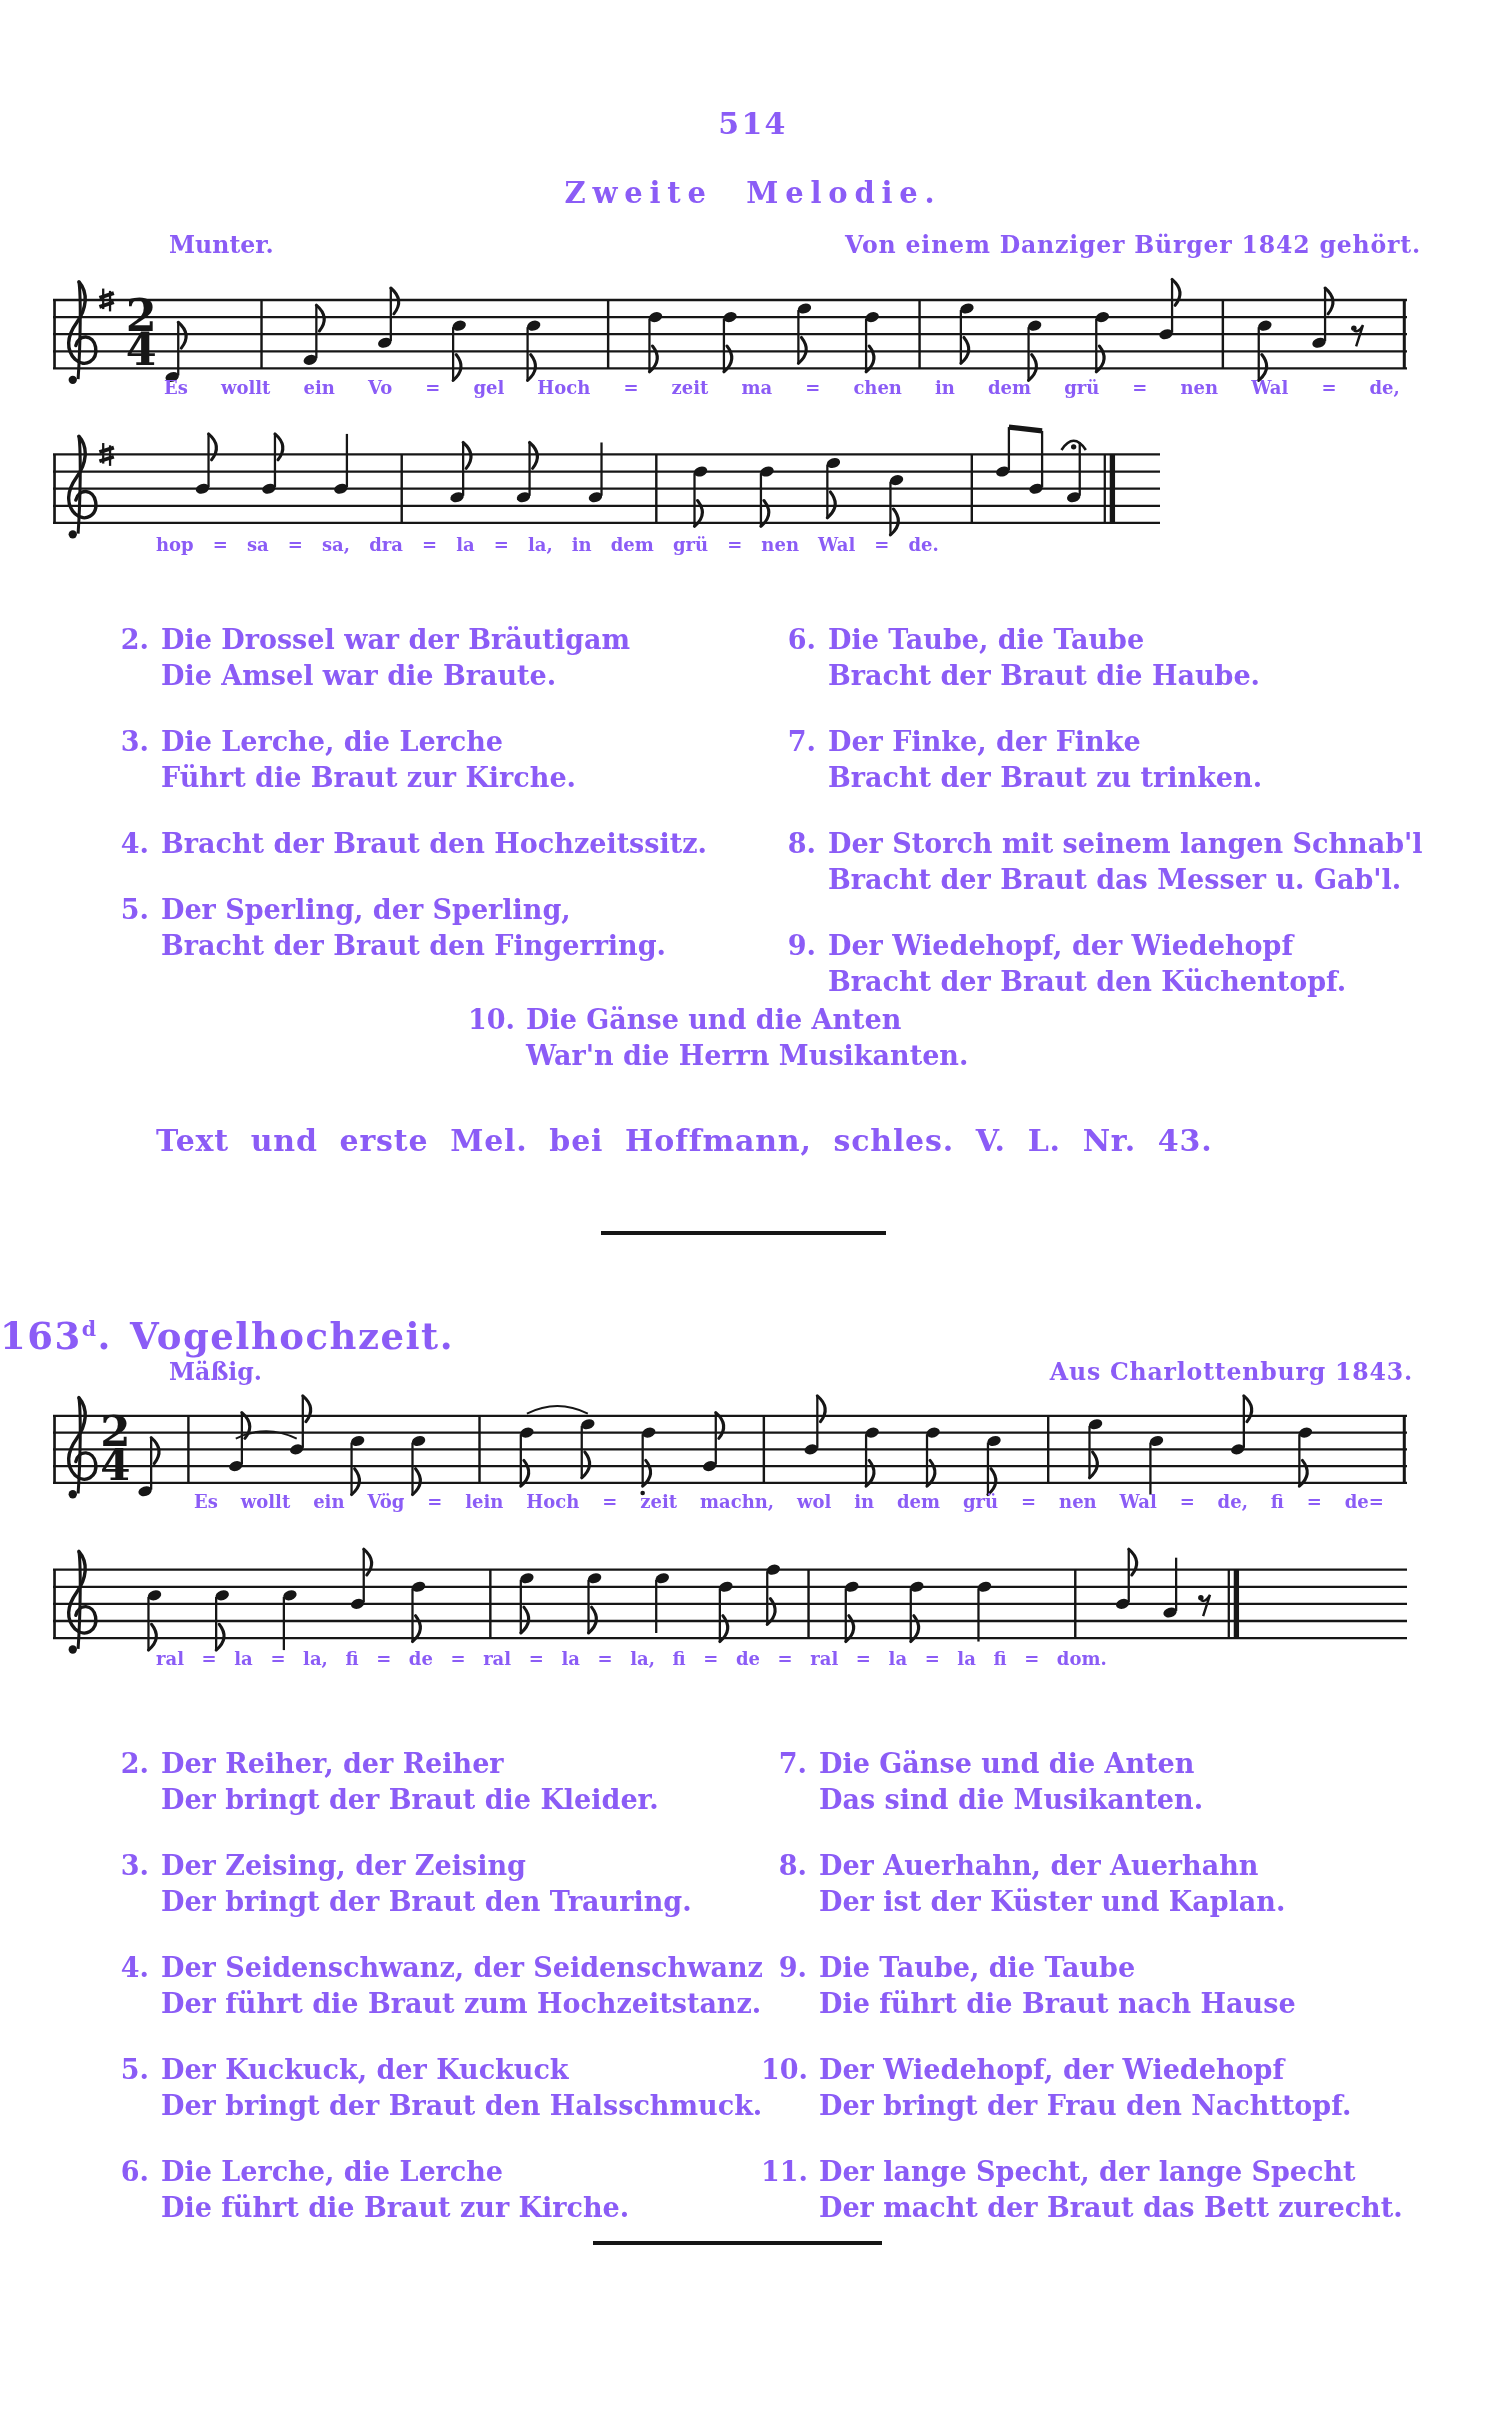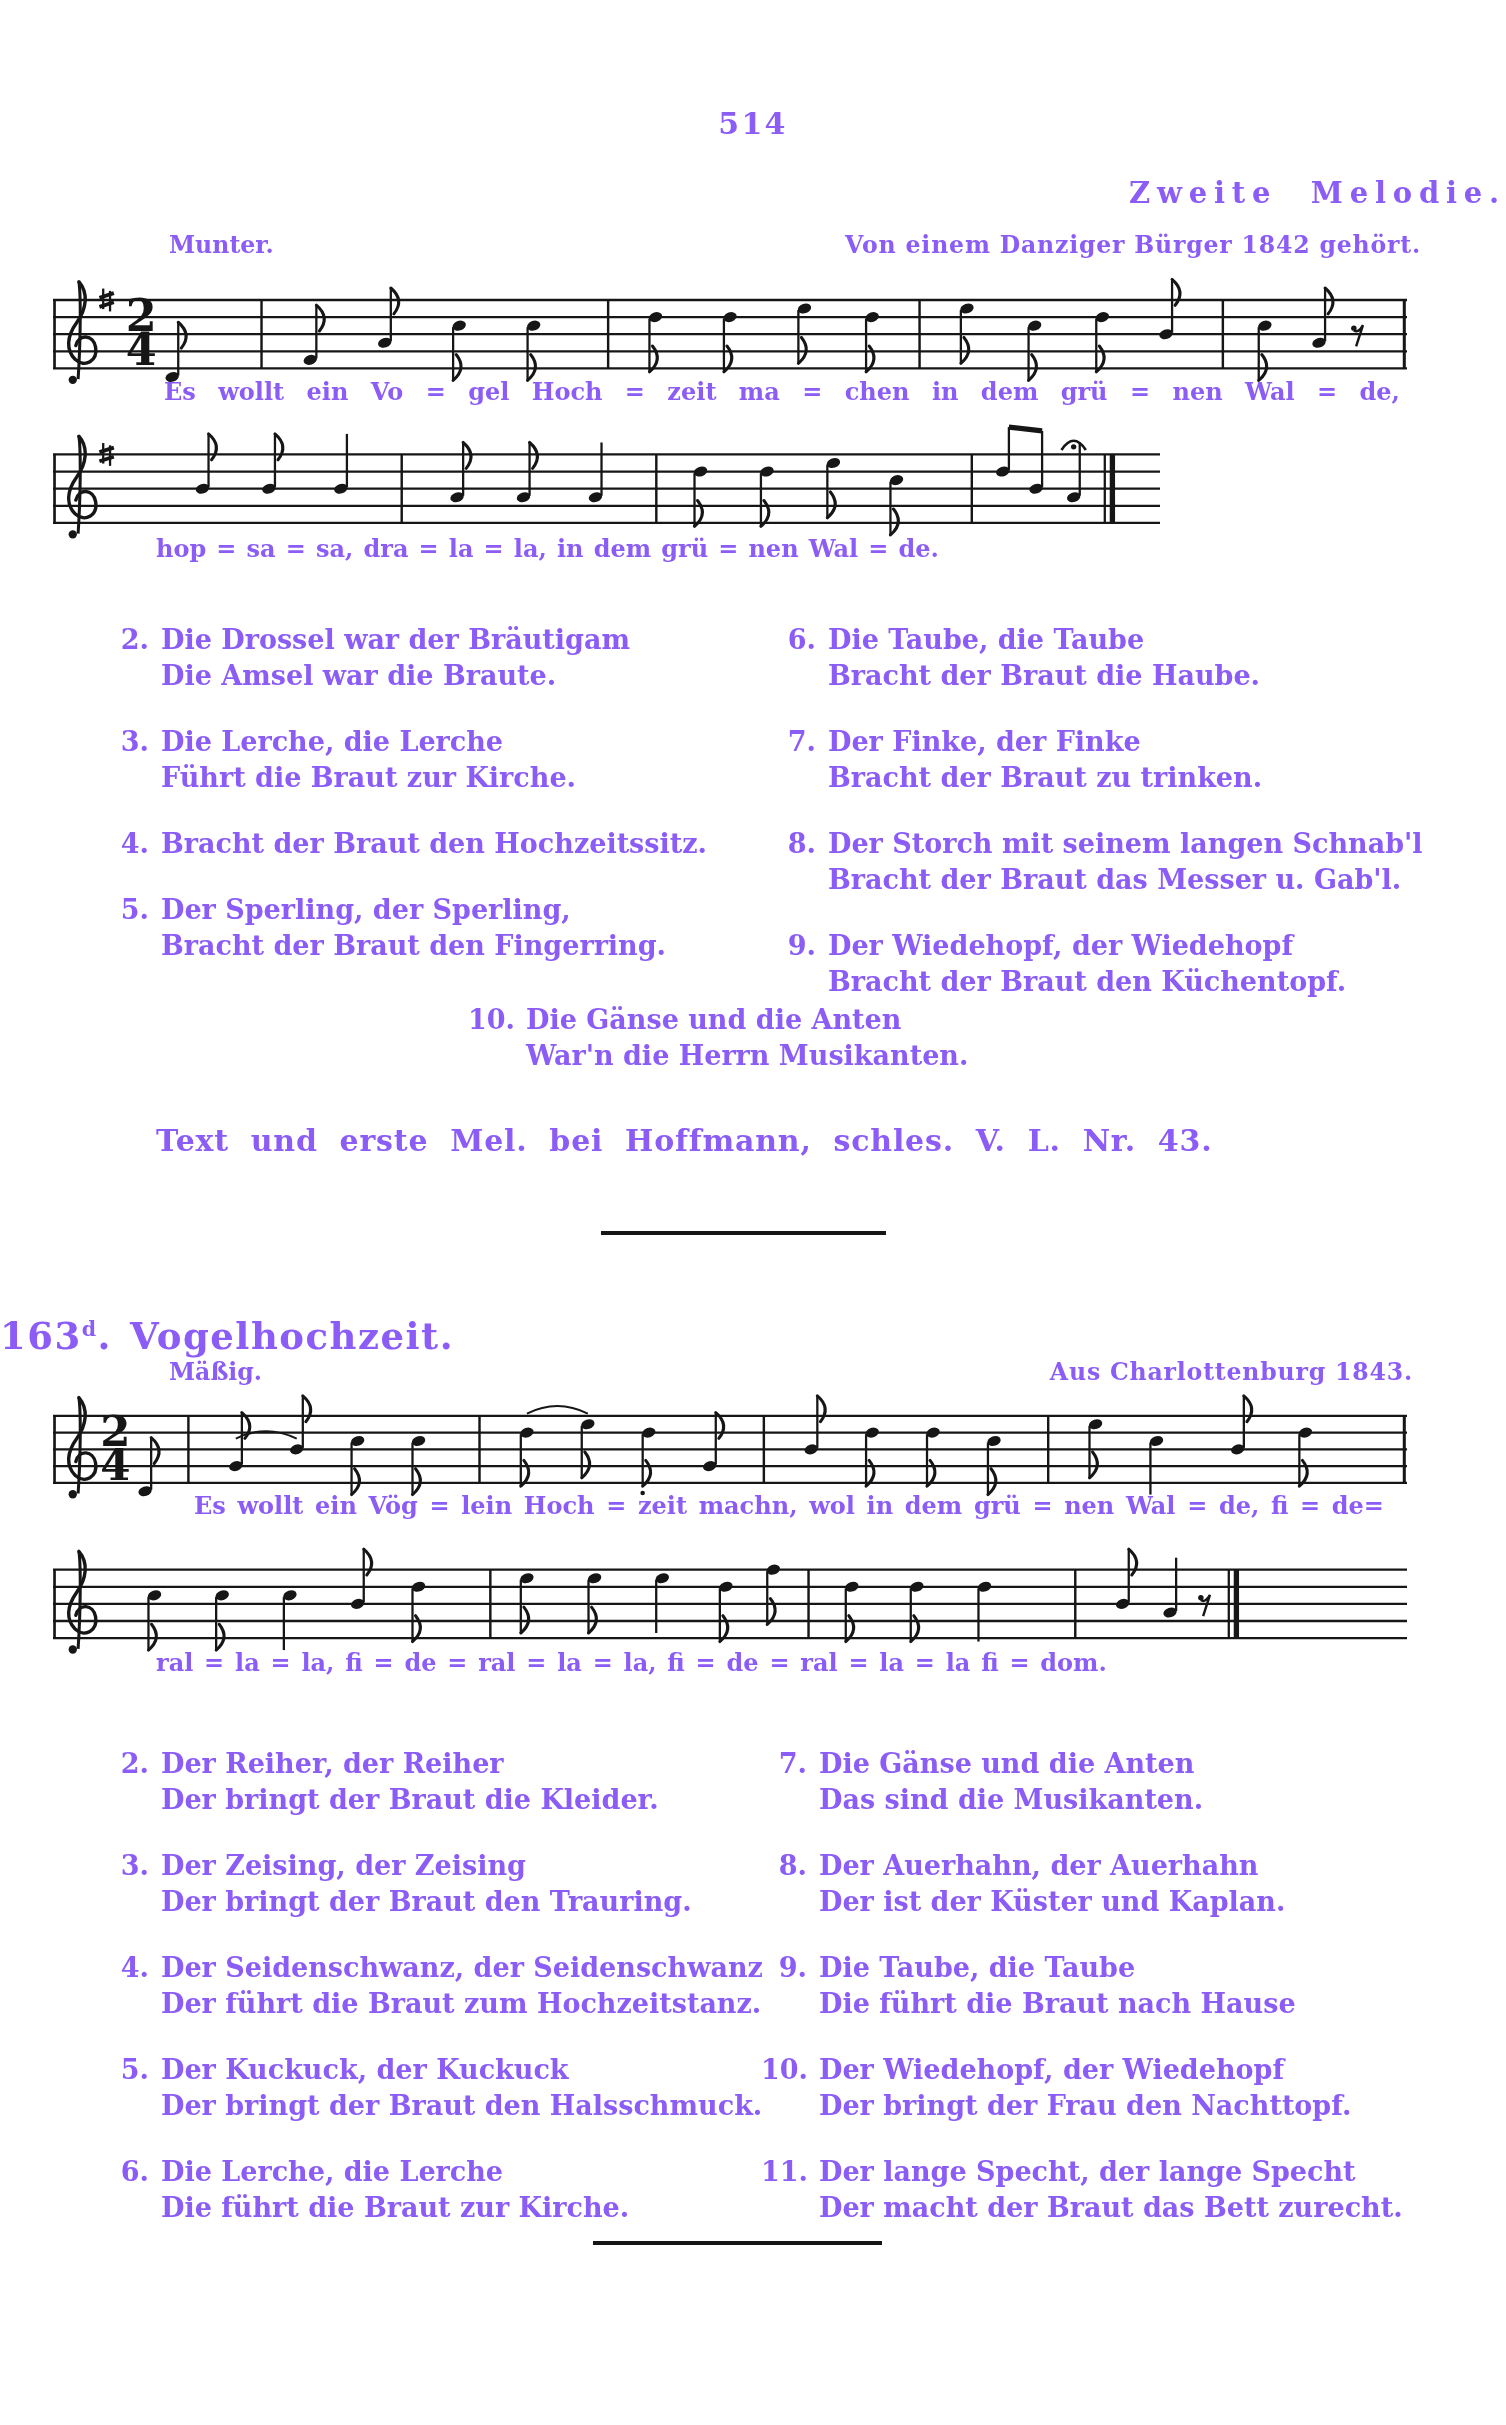--- a/index.html
+++ b/index.html
@@ -1,25 +1,25 @@
 <!DOCTYPE html>
 <html style="font-size:12px"><head>
 <meta charset="utf-8">
 <style>
   html,body{margin:0;padding:0;background:#e8e8e8;}
   .page{position:relative;width:1506px;height:2426px;background:#ffffff;
         font-family:"DejaVu Serif", serif;color:#8b5cf6;font-weight:700;overflow:hidden;}
   .pagenum{position:absolute;left:0;right:0;top:106px;text-align:center;font-size:30px;letter-spacing:2.3px;}
-  .h1{position:absolute;left:0;right:0;top:176px;text-align:right;font-size:29px;letter-spacing:6.8px;word-spacing:16.7px;}
+  .h1{position:absolute;left:0;right:0;top:176px;text-align:center;font-size:29px;letter-spacing:6.8px;word-spacing:16.7px;}
   .tempo{position:absolute;font-size:23.6px;}
   .attr{position:absolute;font-size:23.6px;letter-spacing:0.8px;}
   .t1{left:169px;top:231px;text-align:right;}  .a1{right:85px;top:231px;}
   .t2{left:169px;top:1358px;} .a2{right:93px;top:1358px;}
   .sys{position:absolute;}
-  .lyr{position:absolute;display:flex;justify-content:space-between;font-size:24px;white-space:nowrap;}
+  .lyr{position:absolute;display:flex;justify-content:space-between;font-size:18px;white-space:nowrap;}
   .lyr span{display:block;}
   .vcol{position:absolute;}
   .verse{display:flex;margin-bottom:30px;font-size:27px;line-height:36px;}
   .vnum{width:46px;text-align:right;margin-right:12px;flex:none;}
   .vlines{flex:1;}
   .source{position:absolute;left:156px;top:1123px;font-size:30px;word-spacing:10.6px;letter-spacing:0.8px;}
   .rule{position:absolute;height:3.8px;background:#161616;}
   .h2{position:absolute;left:0;right:0;top:1314px;text-align:left;font-size:37px;letter-spacing:1.5px;}
   .h2 sup{font-size:20.5px;}
   .h2t{margin-left:18px;}

